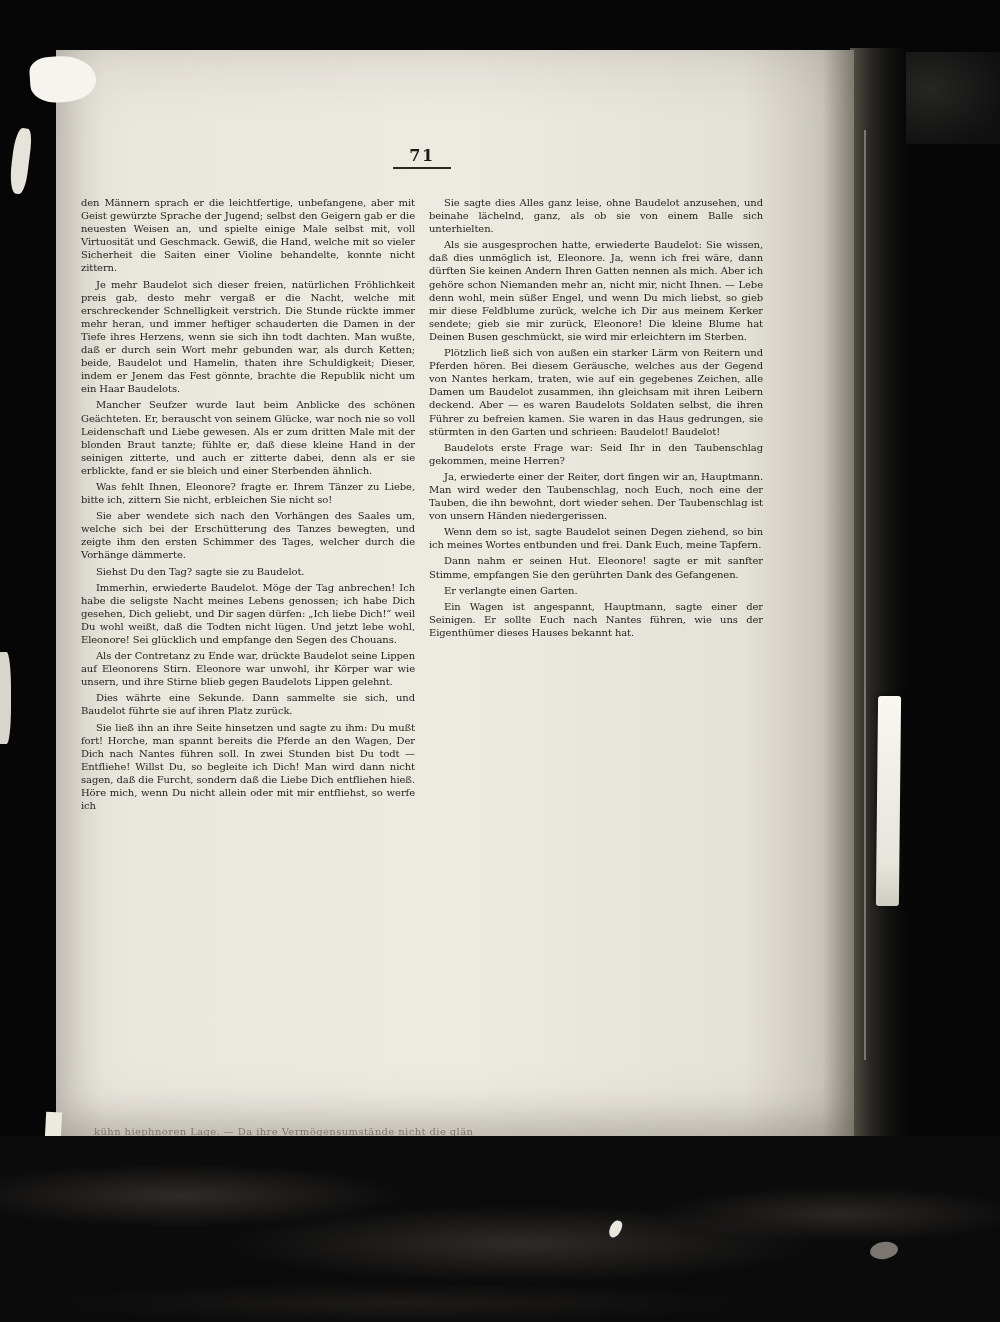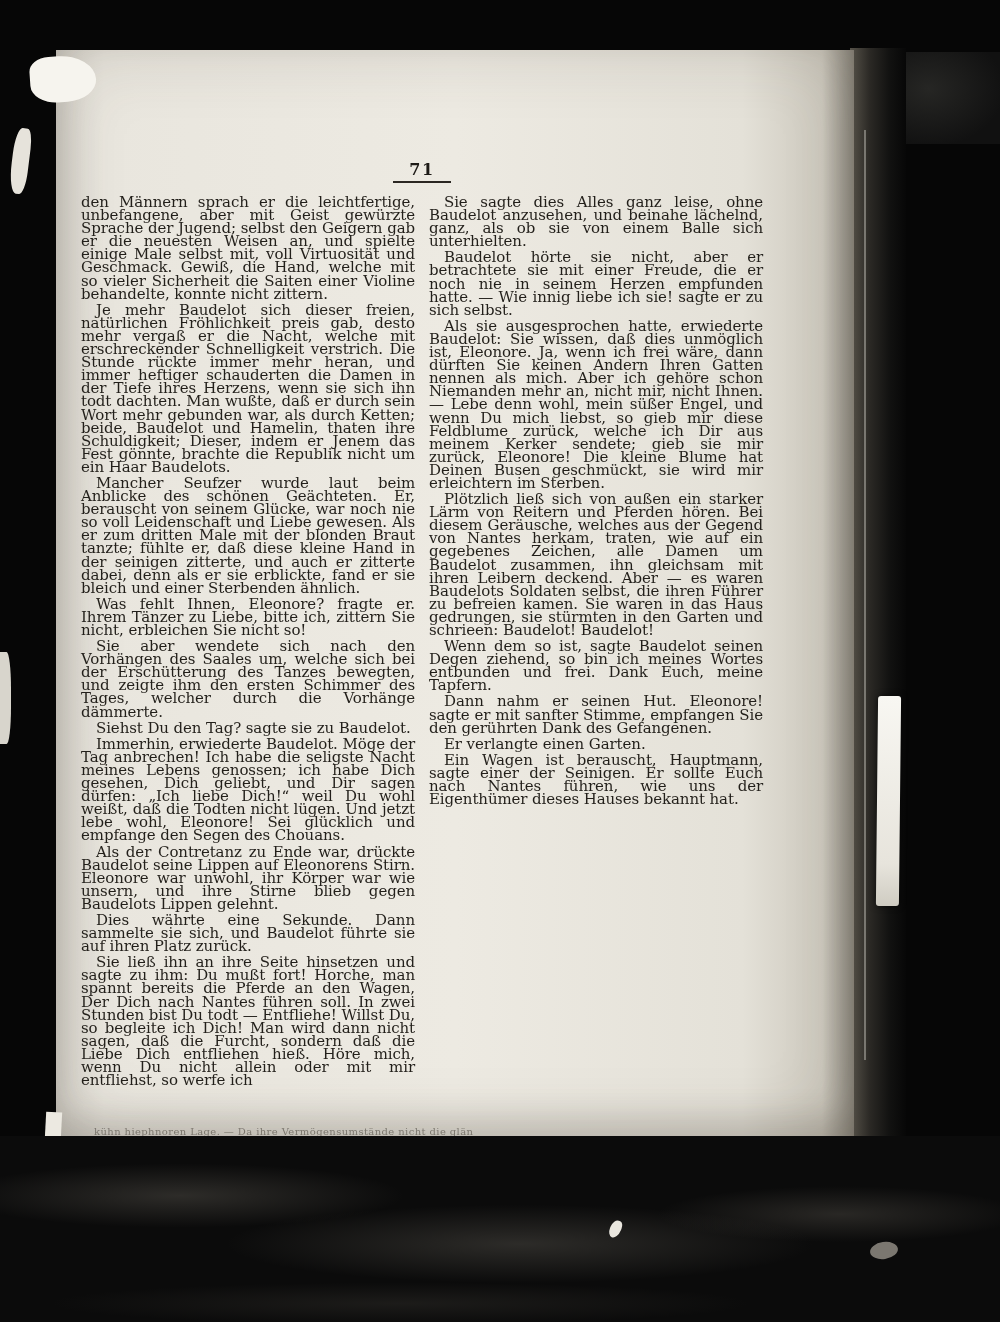--- a/index.html
+++ b/index.html
@@ -42,27 +42,27 @@
   .bottom-curl { position: absolute; left: 610px; top: 1220px; width: 11px; height: 18px;
     background: #e9e6de; border-radius: 55% 40% 60% 50%; transform: rotate(22deg); }
   .bottom-blob { position: absolute; left: 870px; top: 1242px; width: 28px; height: 17px;
     background: #8f8b82; border-radius: 50%; opacity: 0.85; transform: rotate(-8deg); }
 
   
   .page { position: absolute; left: 56px; top: 50px; width: 798px; height: 1086px;
     background: linear-gradient(90deg, #d9d6ce 0%, #e9e6de 6%, #edeae2 50%, #e4e1d8 86%, #cdc9be 96%, #8e8a80 100%);
     box-shadow: inset 0 0 70px rgba(70,62,48,0.18), inset 0 -18px 30px rgba(60,55,45,0.18); }
 
-  .page-header { position: absolute; left: 25px; top: 110px; width: 682px; text-align: center; }
+  .page-header { position: absolute; left: 25px; top: 96px; width: 682px; text-align: center; }
   .page-number { display: inline-block; font-size: 16px; font-weight: bold;
     letter-spacing: 1.5px; color: #1d1a16; }
   .page-number-rule { width: 58px; height: 2px; background: #2b2722; margin: 2px auto 0 auto; }
 
   .columns { position: absolute; left: 25px; top: 146px; width: 682px; display: flex; gap: 14px; }
-  .column { width: 334px; text-align: justify; font-size: 15px; line-height: 13.1px;
+  .column { width: 334px; text-align: justify; font-size: 10px; line-height: 13.1px;
     color: #221f1a; letter-spacing: -0.1px; }
   .column .para { margin: 0 0 3px 0; text-indent: 15px; }
   .column .para.no-indent { text-indent: 0; }
 
   .footer-bleed { position: absolute; left: 38px; top: 1076px; width: 700px;
     font-size: 10px; color: rgba(62,56,47,0.55); letter-spacing: 0.4px;
     white-space: nowrap; overflow: hidden; filter: blur(0.3px); }
 </style>
 </head>
 <body>
@@ -88,27 +88,28 @@
           <p class="para">Was fehlt Ihnen, Eleonore? fragte er. Ihrem Tänzer zu Liebe, bitte ich, zittern Sie nicht, erbleichen Sie nicht so!</p>
           <p class="para">Sie aber wendete sich nach den Vorhängen des Saales um, welche sich bei der Erschütterung des Tanzes bewegten, und zeigte ihm den ersten Schimmer des Tages, welcher durch die Vorhänge dämmerte.</p>
           <p class="para">Siehst Du den Tag? sagte sie zu Baudelot.</p>
           <p class="para">Immerhin, erwiederte Baudelot. Möge der Tag anbrechen! Ich habe die seligste Nacht meines Lebens genossen; ich habe Dich gesehen, Dich geliebt, und Dir sagen dürfen: „Ich liebe Dich!“ weil Du wohl weißt, daß die Todten nicht lügen. Und jetzt lebe wohl, Eleonore! Sei glücklich und empfange den Segen des Chouans.</p>
           <p class="para">Als der Contretanz zu Ende war, drückte Baudelot seine Lippen auf Eleonorens Stirn. Eleonore war unwohl, ihr Körper war wie unsern, und ihre Stirne blieb gegen Baudelots Lippen gelehnt.</p>
           <p class="para">Dies währte eine Sekunde. Dann sammelte sie sich, und Baudelot führte sie auf ihren Platz zurück.</p>
           <p class="para">Sie ließ ihn an ihre Seite hinsetzen und sagte zu ihm: Du mußt fort! Horche, man spannt bereits die Pferde an den Wagen, Der Dich nach Nantes führen soll. In zwei Stunden bist Du todt — Entfliehe! Willst Du, so begleite ich Dich! Man wird dann nicht sagen, daß die Furcht, sondern daß die Liebe Dich entfliehen hieß. Höre mich, wenn Du nicht allein oder mit mir entfliehst, so werfe ich</p>
         </div>
       <div class="column">
           <p class="para">Sie sagte dies Alles ganz leise, ohne Baudelot anzusehen, und beinahe lächelnd, ganz, als ob sie von einem Balle sich unterhielten.</p>
-          <p class="para">Baudelot hörte sie nicht, aber er betrachtete sie mit einer Freude, die er noch nie in seinem Herzen empfunden hatte. — Wie innig liebe ich sie! sagte er zu sich selbst.</p>
           <p class="para">Als sie ausgesprochen hatte, erwiederte Baudelot: Sie wissen, daß dies unmöglich ist, Eleonore. Ja, wenn ich frei wäre, dann dürften Sie keinen Andern Ihren Gatten nennen als mich. Aber ich gehöre schon Niemanden mehr an, nicht mir, nicht Ihnen. — Lebe denn wohl, mein süßer Engel, und wenn Du mich liebst, so gieb mir diese Feldblume zurück, welche ich Dir aus meinem Kerker sendete; gieb sie mir zurück, Eleonore! Die kleine Blume hat Deinen Busen geschmückt, sie wird mir erleichtern im Sterben.</p>
           <p class="para">Plötzlich ließ sich von außen ein starker Lärm von Reitern und Pferden hören. Bei diesem Geräusche, welches aus der Gegend von Nantes herkam, traten, wie auf ein gegebenes Zeichen, alle Damen um Baudelot zusammen, ihn gleichsam mit ihren Leibern deckend. Aber — es waren Baudelots Soldaten selbst, die ihren Führer zu befreien kamen. Sie waren in das Haus gedrungen, sie stürmten in den Garten und schrieen: Baudelot! Baudelot!</p>
+          <p class="para">Baudelots erste Frage war: Seid Ihr in den Taubenschlag gekommen, meine Herren?</p>
+          <p class="para">Ja, erwiederte einer der Reiter, dort fingen wir an, Hauptmann. Man wird weder den Taubenschlag, noch Euch, noch eine der Tauben, die ihn bewohnt, dort wieder sehen. Der Taubenschlag ist von unsern Händen niedergerissen.</p>
           <p class="para">Wenn dem so ist, sagte Baudelot seinen Degen ziehend, so bin ich meines Wortes entbunden und frei. Dank Euch, meine Tapfern.</p>
           <p class="para">Dann nahm er seinen Hut. Eleonore! sagte er mit sanfter Stimme, empfangen Sie den gerührten Dank des Gefangenen.</p>
           <p class="para">Er verlangte einen Garten.</p>
-          <p class="para">Ein Wagen ist berauscht, Hauptmann, sagte einer der Seinigen. Er sollte Euch nach Nantes führen, wie uns der Eigenthümer dieses Hauses bekannt hat.</p>
+          <p class="para">Ein Wagen ist angespannt, Hauptmann, sagte einer der Seinigen. Er sollte Euch nach Nantes führen, wie uns der Eigenthümer dieses Hauses bekannt hat.</p>
         </div>
     </div>
 
     <div class="footer-bleed">kühn hiephnoren Lage. — Da ihre Vermögensumstände nicht die glän</div>
   </div>
 
   <div class="artifact-top-left"></div>
   <div class="artifact-left-1"></div>
   <div class="artifact-left-2"></div>
   <div class="artifact-left-3"></div>

